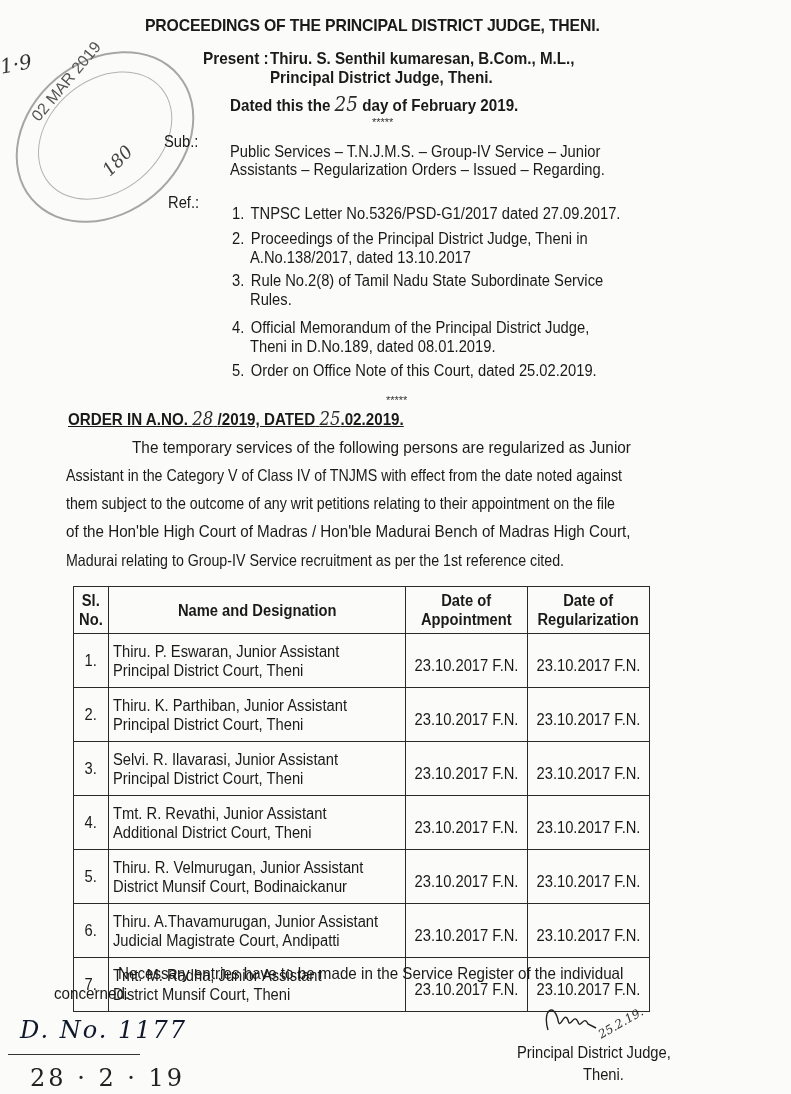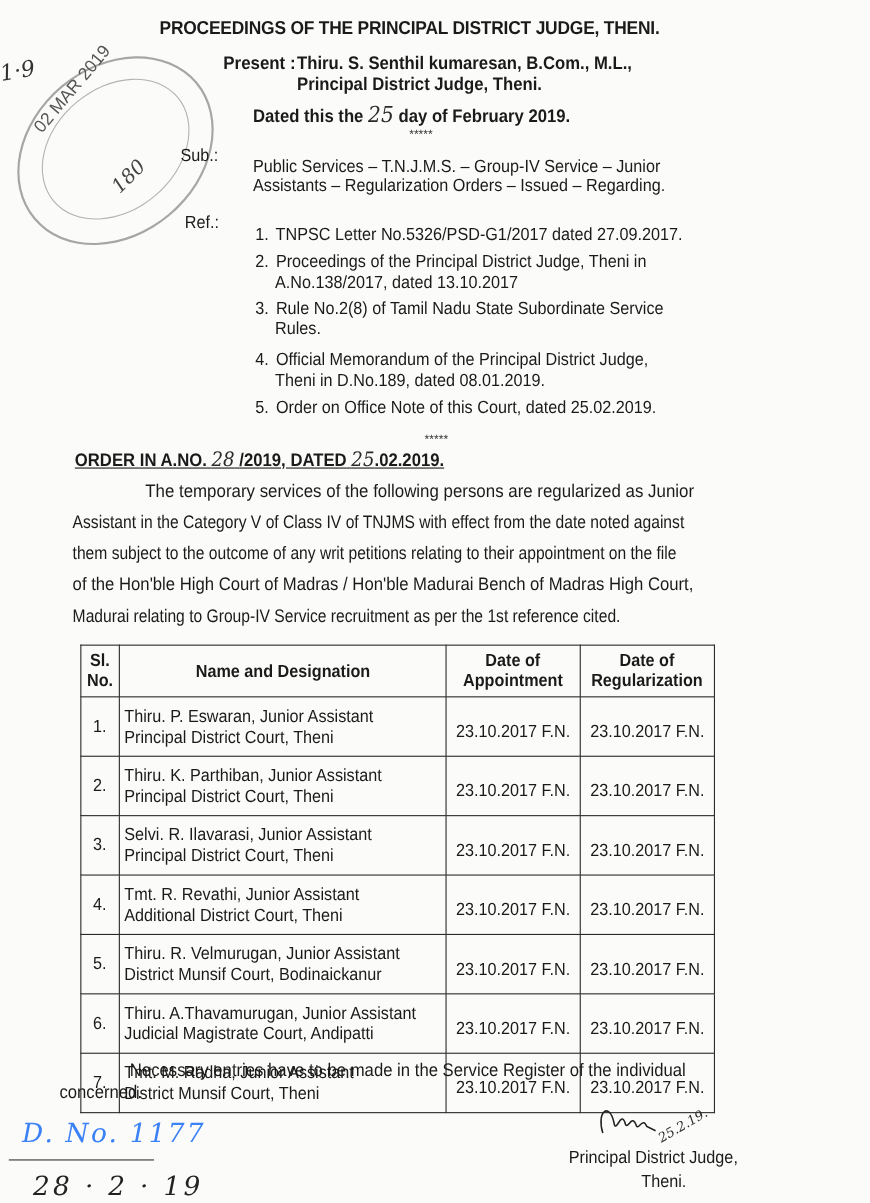--- a/index.html
+++ b/index.html
@@ -50,23 +50,23 @@
     position: absolute; left: 35px; top: 110px; font-size: 16px; color: #555;
     transform: rotate(-50deg); transform-origin: left; white-space: nowrap;
     font-family: "Liberation Sans", sans-serif;
   }
   .stamp-num {
     position: absolute; left: 100px; top: 150px; font-size: 18px; color: #444;
     transform: rotate(-45deg); font-family: "DejaVu Serif", serif; font-style: italic;
   }
   .margin-mark { left: 0px; top: 52px; font-size: 20px; font-family: "DejaVu Serif", serif; font-style: italic; color: #333; transform: rotate(-10deg); }
 
-  .dno { left: 20px; top: 1016px; font-size: 24px; font-family: "DejaVu Serif", serif; font-style: italic; color: #3b82f6; letter-spacing: 2px; }
+  .dno { left: 20px; top: 1016px; font-size: 24px; font-family: "DejaVu Serif", serif; font-style: italic; color: #0f172a; letter-spacing: 2px; }
   .dno-line { left: 8px; top: 1054px; width: 132px; height: 0; border-top: 1.5px solid #333; }
-  .dno-date { left: 30px; top: 1064px; font-size: 24px; font-family: "DejaVu Serif", serif; font-style: italic; color: #222; letter-spacing: 3px; }
+  .dno-date { left: 30px; top: 1064px; font-size: 24px; font-family: "DejaVu Serif", serif; color: #222; letter-spacing: 3px; }
   .signature { left: 540px; top: 1000px; width: 90px; height: 40px; }
   .sig-title { left: 517px; top: 1044px; font-size: 16px; transform: scaleX(0.92); transform-origin: left; white-space: nowrap; }
   .sig-place { left: 583px; top: 1066px; font-size: 16px; transform: scaleX(0.92); transform-origin: left; white-space: nowrap; }
 </style>
 </head>
 <body>
 
 <div class="abs margin-mark">1·9</div>
 <div class="stamp">
   <div class="stamp-inner"></div>

